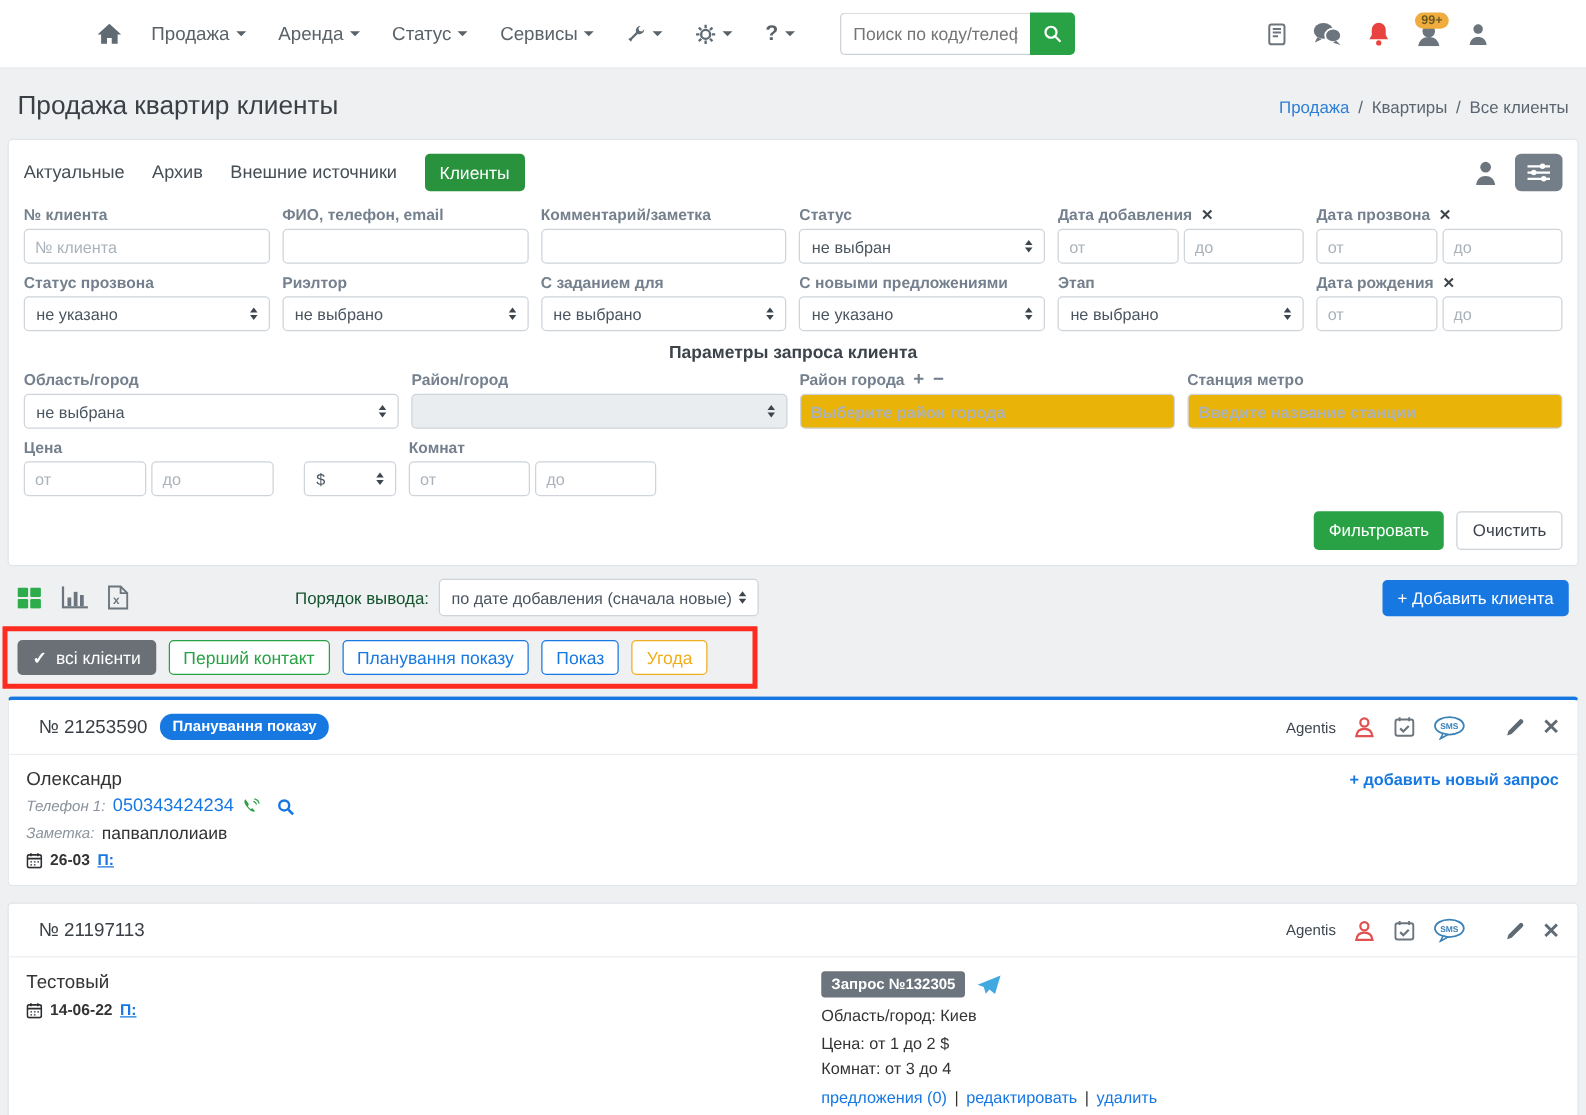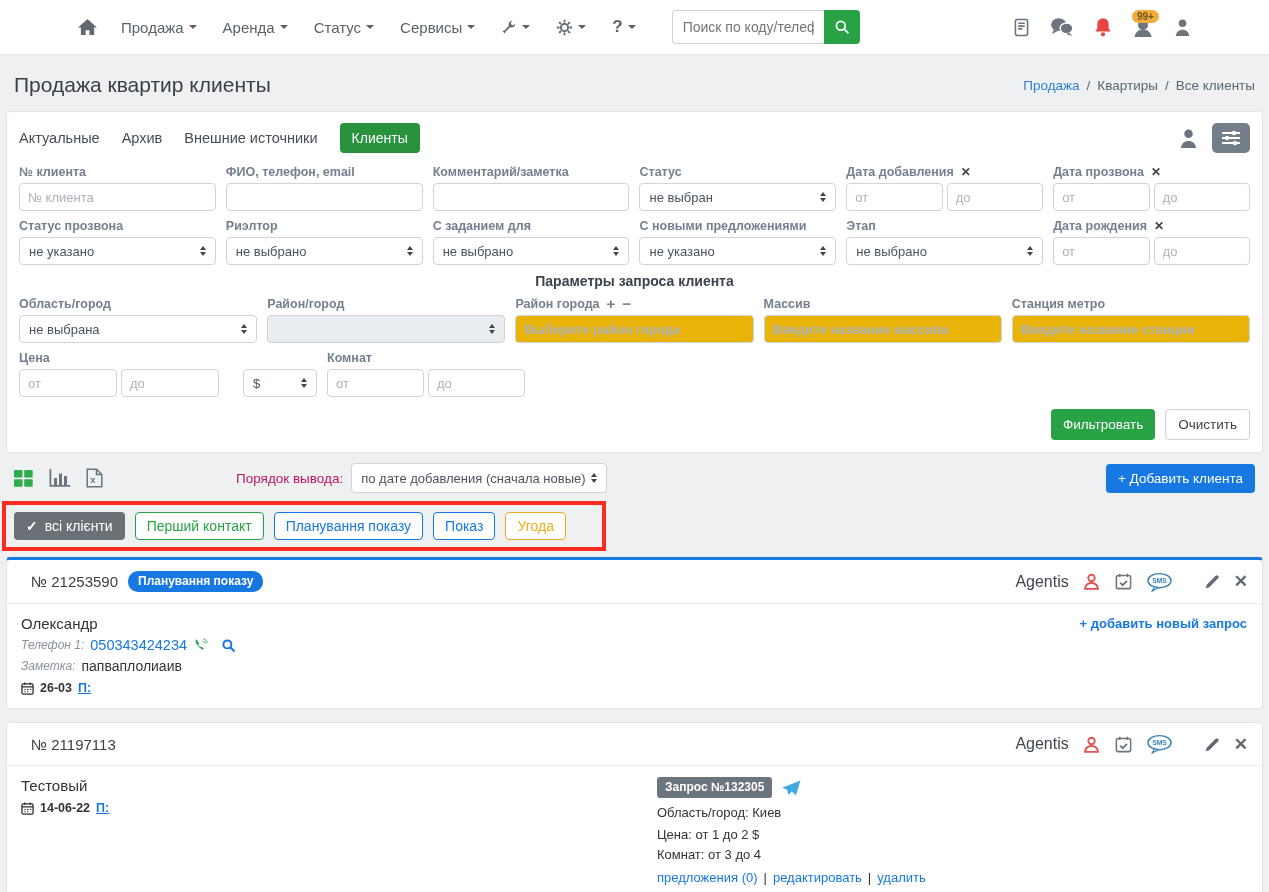--- a/index.html
+++ b/index.html
@@ -63,21 +63,21 @@
   .pair { display:flex; gap:4px; }
   .section-title { text-align:center; font-weight:bold; color:#3c434b; font-size:14px; margin:4px 0 8px; }
   .panel-btns { display:flex; justify-content:flex-end; gap:10px; margin-top:12px; }
   .btn-green { background:#28a245; color:#fff; border:none; border-radius:4px; padding:7px 12px;
     font-size:13.5px; cursor:pointer; font-family:"Liberation Sans",sans-serif;}
   .btn-white { background:#fff; color:#3c434b; border:1px solid #ccd2d8; border-radius:4px;
     padding:7px 12px; font-size:13.5px; cursor:pointer; font-family:"Liberation Sans",sans-serif;}
   
   .toolbar { display:flex; align-items:center; margin:10px 6px 6px; padding:0 8px; }
   .view-ic { display:flex; cursor:pointer; margin-right:15px; }
-  .order-label { color:#be185d; font-size:13.5px; margin-left:118px; }
+  .order-label { color:#14532d; font-size:13.5px; margin-left:118px; }
   .order-select { width:256px; margin-left:8px; height:30px; }
   .btn-blue { background:#1778e2; color:#fff; border:none; border-radius:4px; padding:7px 12px;
     font-size:13.5px; cursor:pointer; margin-left:auto; font-family:"Liberation Sans",sans-serif;}
   
   .stage-wrap { margin:2px 0 6px 2px; border:4px solid #fe2b20; display:inline-flex;
     align-items:center; gap:10px; padding:7px 36px 7px 8px; background:transparent; }
   .btn-dark { background:#6a7076; color:#fff; border:none; border-radius:4px; padding:6px 12px;
     font-size:14px; display:flex; align-items:center; gap:7px; cursor:pointer;
     font-family:"Liberation Sans",sans-serif;}
   .btn-out { background:#fff; border:1.5px solid; border-radius:4px; padding:5px 11px;
@@ -86,21 +86,21 @@
   .out-blue { border-color:#1778e2; color:#1778e2; }
   .out-yellow { border-color:#f0ad1e; color:#f0ad1e; }
   
   .card { background:#fff; margin:0 6px 13px; border:1px solid #e1e5e9; border-radius:4px; position:relative; }
   .card.blue-top { border-top:3px solid #1778e2; }
   .card-head { display:flex; align-items:center; padding:11px 14px; border-bottom:1px solid #eceff1; }
   .card-num { font-size:15px; color:#3b4046; padding-left:10px; }
   .badge-pill { background:#1778e2; color:#fff; font-size:12px; font-weight:bold;
     padding:3px 10px 4px; border-radius:10px; margin-left:10px; }
   .head-right { margin-left:auto; display:flex; align-items:center; gap:13px; }
-  .agent { font-size:16px; color:#3f4650; }
+  .agent { font-size:12px; color:#3f4650; }
   .x-close { font-size:17px; font-weight:bold; color:#5f6a73; cursor:pointer; line-height:1; }
   .card-body { padding:11px 14px 13px; position:relative; }
   .client-name { font-size:15px; color:#333; margin-bottom:5px; }
   .line { display:flex; align-items:center; gap:6px; margin-bottom:5px; }
   .lbl-i { font-style:italic; color:#8a929b; font-size:12px; }
   .phone-lnk { color:#1778e2; font-size:14.5px; cursor:pointer; }
   .note-val { font-size:14px; color:#333; }
   .date-row { display:flex; align-items:center; gap:6px; margin-top:7px; }
   .date-txt { font-size:12.5px; font-weight:bold; color:#333; }
   .p-lnk { font-size:12.5px; font-weight:bold; color:#1778e2; text-decoration:underline; cursor:pointer; }
@@ -375,24 +375,20 @@
     </div>
     <div class="f-col">
       <span class="f-label">
           <span>Район города</span>
           <span class="pm">+</span>
           <span class="pm">−</span>
         </span>
       <input class="f-input dis" placeholder="Выберите район города" style="">
     </div>
     <div class="f-col">
-      <span class="f-label">Массив</span>
-      <input class="f-input dis" placeholder="Введите название массива" style="">
-    </div>
-    <div class="f-col">
       <span class="f-label">Станция метро</span>
       <input class="f-input dis" placeholder="Введите название станции" style="">
     </div>
   </div>
 
   <div class="f-row" style="margin-bottom:0;">
     <div class="f-col" style="flex:0 0 200px;">
       <span class="f-label">Цена</span>
       <div class="pair">
         <input class="f-input" placeholder="от" style="">

